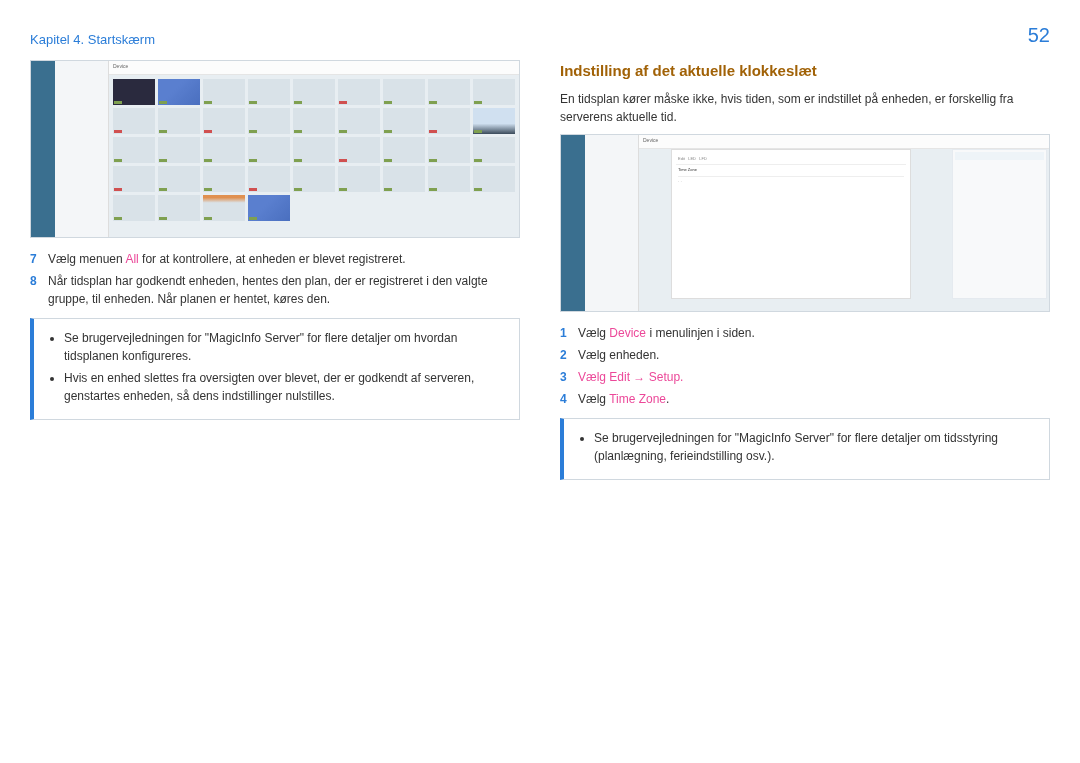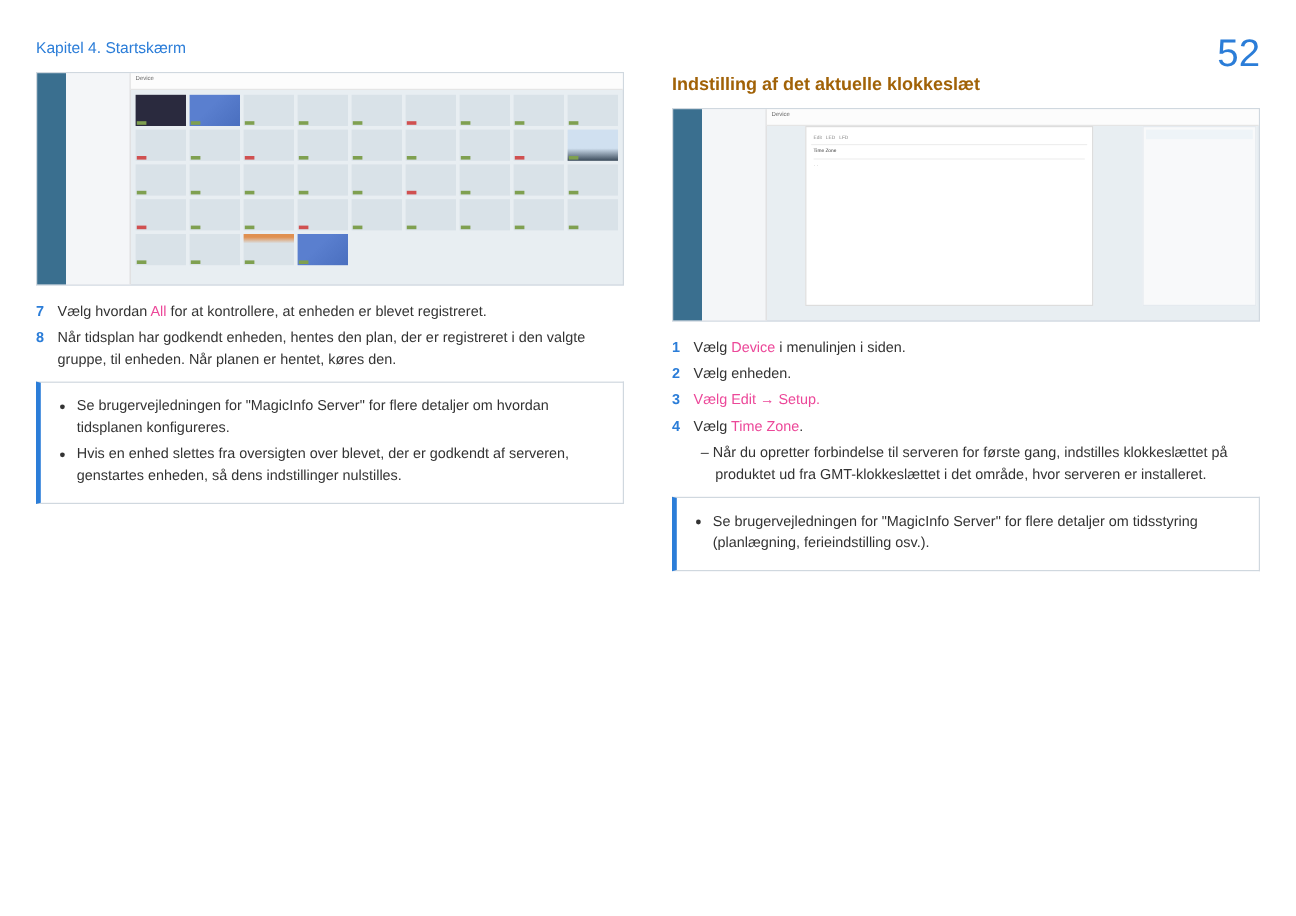--- a/index.html
+++ b/index.html
@@ -1,20 +1,20 @@
 <!DOCTYPE html>
 <html><head>
 <meta charset="utf-8">
 <style>
 * { box-sizing: border-box; margin: 0; padding: 0; }
 body { font-family: Arial, Helvetica, sans-serif; background: #fff; width: 1080px; height: 763px; position: relative; color: #333; font-size: 12px; line-height: 1.5; }
 .page { width: 1080px; height: 763px; padding: 30px 30px 0 30px; position: relative; }
 .header-row { display: flex; justify-content: space-between; align-items: flex-end; margin-bottom: 10px; }
 .chapter { color: #2b7dd8; font-size: 13px; font-weight: 500; }
-.page-num { color: #2b7dd8; font-size: 32px; font-weight: 400; position: absolute; top: 20px; right: 30px; }
+.page-num { color: #2b7dd8; font-size: 20px; font-weight: 400; position: absolute; top: 20px; right: 30px; }
 .two-col { display: flex; gap: 40px; margin-top: 10px; }
 .col { flex: 1; }
 .screenshot-1 { width: 100%; height: 178px; background: #e8eef2; border: 1px solid #d0d8df; margin-bottom: 12px; position: relative; }
 .screenshot-2 { width: 100%; height: 178px; background: #e8eef2; border: 1px solid #d0d8df; margin-bottom: 12px; position: relative; }
 .ss-sidebar { position: absolute; left: 0; top: 0; width: 24px; height: 100%; background: #3a6f8f; }
 .ss-nav { position: absolute; left: 24px; top: 0; width: 54px; height: 100%; background: #f4f6f8; border-right: 1px solid #ddd; }
 .ss-header { position: absolute; left: 78px; top: 0; right: 0; height: 14px; background: #fcfcfc; border-bottom: 1px solid #e5e5e5; font-size: 5px; color: #666; padding: 2px 4px; }
 .ss-grid { position: absolute; left: 78px; top: 14px; right: 0; bottom: 0; padding: 4px; display: grid; grid-template-columns: repeat(9, 1fr); grid-auto-rows: 26px; gap: 3px; }
 .ss-tile { background: #d9e2e8; position: relative; }
 .ss-tile.dark { background: #2a2a3e; }
@@ -96,39 +96,40 @@
             <div class="ss-tile"></div>
             <div class="ss-tile orange"></div>
             <div class="ss-tile img1"></div>
         </div>
       </div>
 
       <ol class="ol-list">
         <li>
           <span class="ol-num">7</span>
           <span class="ol-txt">
-            <span>Vælg hvordan </span><span class="highlight-red">All</span><span> for at kontrollere, at enheden er blevet registreret.</span>
+            <span>Vælg menuen </span><span class="highlight-red">All</span><span> for at kontrollere, at enheden er blevet registreret.</span>
           </span>
         </li>
         <li>
           <span class="ol-num">8</span>
           <span class="ol-txt">Når tidsplan har godkendt enheden, hentes den plan, der er registreret i den valgte gruppe, til enheden. Når planen er hentet, køres den.</span>
         </li>
       </ol>
 
       <div class="note-box">
         <ul>
           <li>Se brugervejledningen for "MagicInfo Server" for flere detaljer om hvordan tidsplanen konfigureres.</li>
           <li>Hvis en enhed slettes fra oversigten over blevet, der er godkendt af serveren, genstartes enheden, så dens indstillinger nulstilles.</li>
         </ul>
       </div>
     </div>
 
     <div class="col">
       <div class="section-title">Indstilling af det aktuelle klokkeslæt</div>
+      <div class="body-text">En tidsplan kører måske ikke, hvis tiden, som er indstillet på enheden, er forskellig fra serverens aktuelle tid.</div>
 
       <div class="screenshot-2">
         <div class="ss-sidebar"></div>
         <div class="ss-nav"></div>
         <div class="ss-header"><span>Device</span></div>
         <div class="ss2-panel">
           <div style="border-bottom:1px solid #eee;padding:2px;color:#888;">Edit &nbsp; LED &nbsp; LFD</div>
           <div style="padding:2px;">
             <div style="margin-bottom:3px;">Time Zone</div>
             <div style="height:1px;background:#eee;margin:2px 0;"></div>
@@ -160,21 +161,20 @@
         </li>
         <li>
           <span class="ol-num">4</span>
           <span class="ol-txt">
             <span>Vælg </span><span class="highlight-red">Time Zone</span><span>.</span>
           </span>
         </li>
       </ol>
 
       <ul class="dash-list">
-        <li>Når du opretter forbindelse til serveren for første gang, indstilles klokkeslættet på produktet ud fra GMT-klokkeslættet i det område, hvor serveren er installeret.</li>
       </ul>
 
       <div class="note-box">
         <ul>
           <li>Se brugervejledningen for "MagicInfo Server" for flere detaljer om tidsstyring (planlægning, ferieindstilling osv.).</li>
         </ul>
       </div>
     </div>
   </div>
 </div>

